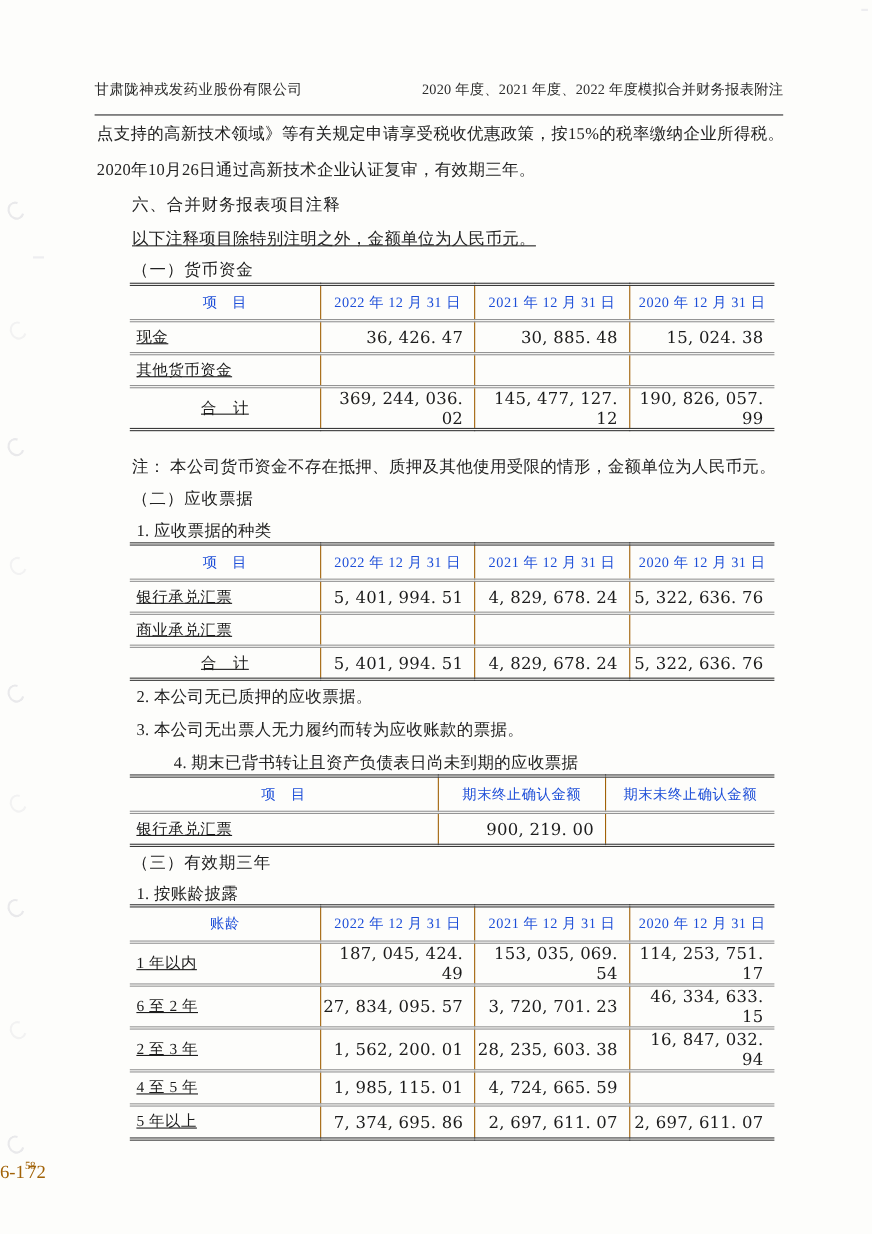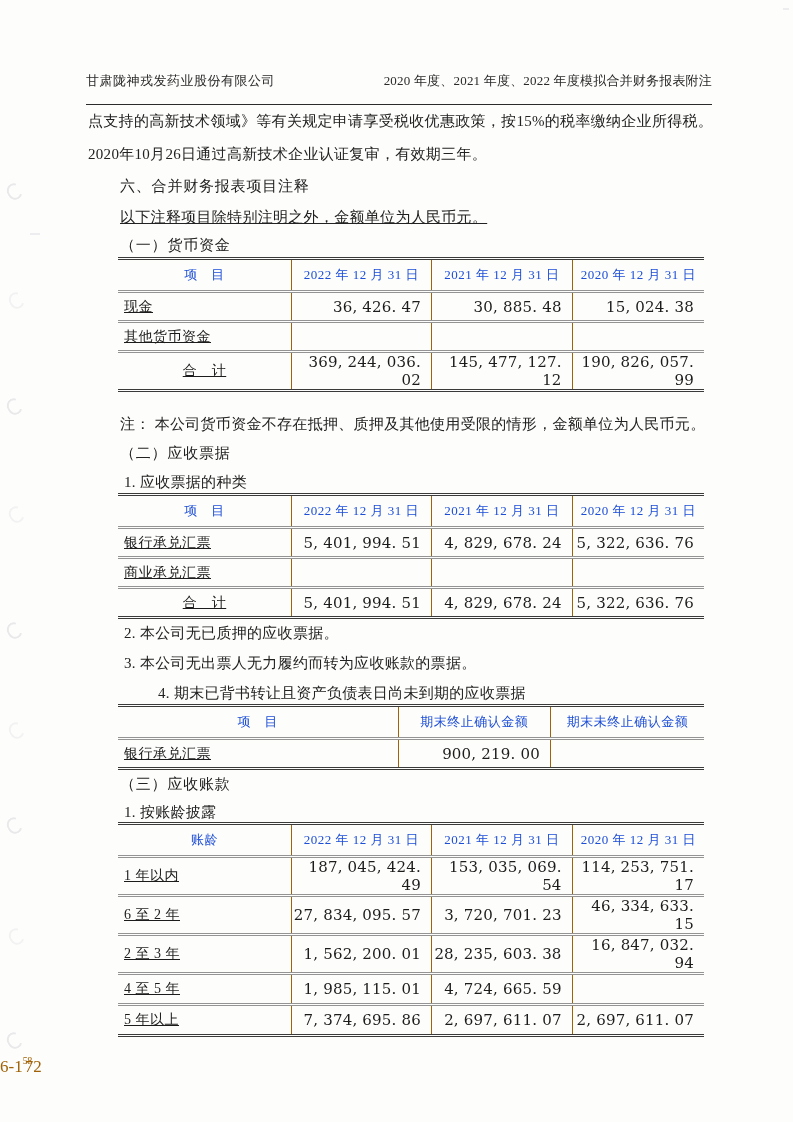--- a/index.html
+++ b/index.html
@@ -204,21 +204,21 @@
     </thead>
     <tbody>
       <tr>
         <td class="lbl">银行承兑汇票</td>
         <td class="num">900, 219. 00</td>
         <td class="num"></td>
       </tr>
     </tbody>
   </table>
 
-  <div class="blk bold" style="left:120px; top:775px;">（三）应收账款</div>
+  <div class="blk bold" style="left:120px; top:775px;">（三）有效期三年</div>
   <div class="blk" style="left:124px; top:803px;">1. 按账龄披露</div>
 
   <table class="aging" style="top:822px;">
     <colgroup>
         <col class="c1">
         <col class="c2">
         <col class="c3">
         <col class="c4">
       </colgroup>
     <thead>

